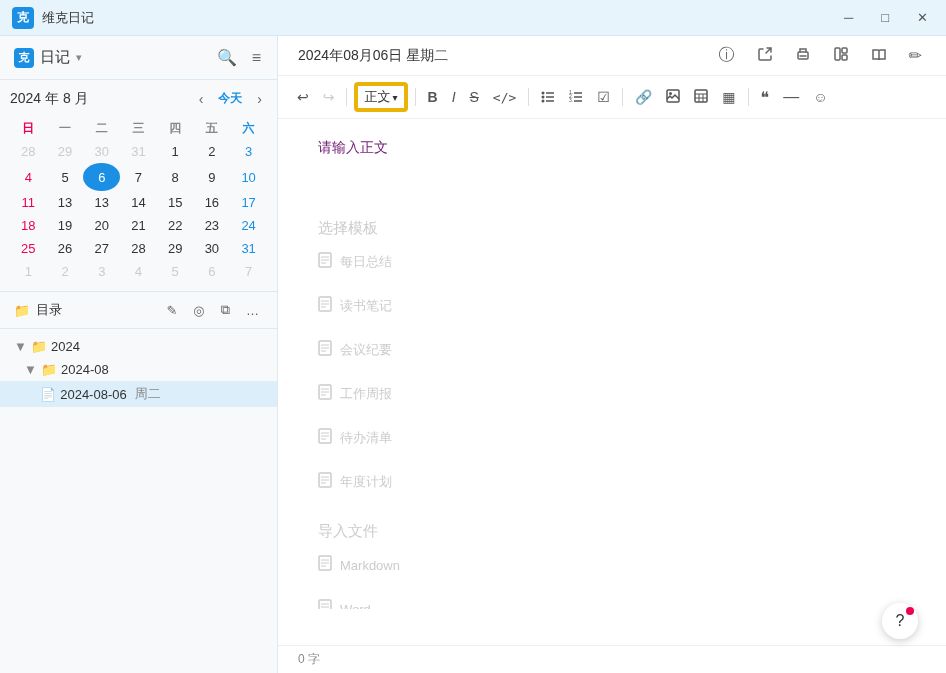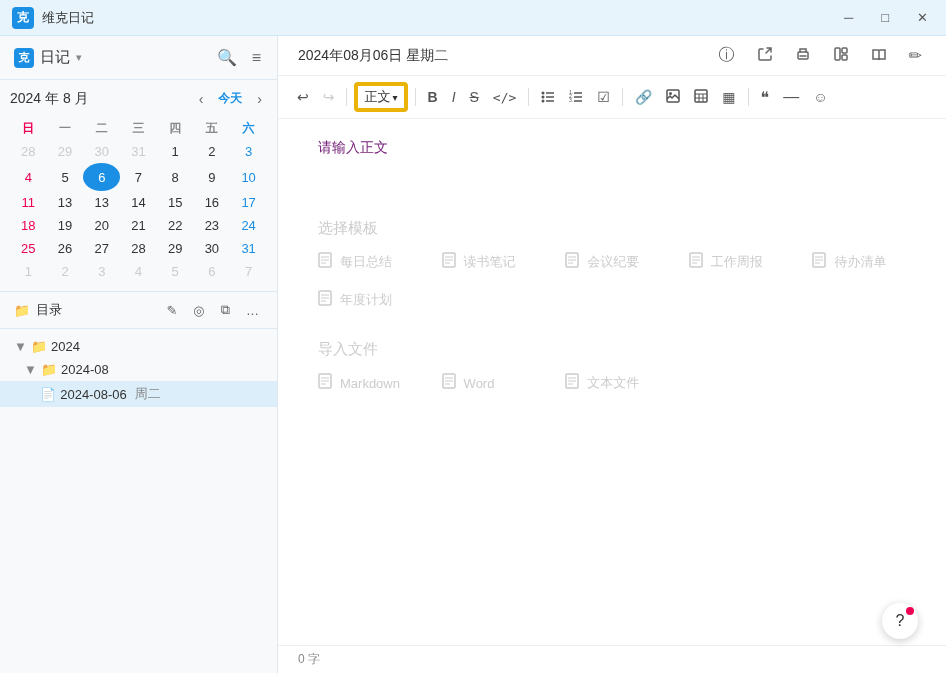--- a/index.html
+++ b/index.html
@@ -73,21 +73,21 @@
     .tb-divider { width: 1px; height: 18px; background: #ddd; margin: 0 3px; }
     .tb-select { border: 4px solid #eab308; border-radius: 4px; padding: 2px 6px; font-size: 13px; color: #333; background: #fff; cursor: pointer; display: flex; align-items: center; gap: 2px; }
 
     
     .editor-area { flex: 1; overflow-y: auto; padding: 20px 40px; position: relative; }
     .editor-placeholder { color: #701a75; font-size: 14px; position: absolute; top: 20px; left: 40px; pointer-events: none; }
 
     
     .template-section { padding: 20px 0 10px 0; }
     .section-title { font-size: 15px; color: #ccc; margin-bottom: 14px; font-weight: 400; }
-    .template-grid { display: grid; grid-template-columns: repeat(5, 1fr); gap: 18px 30px; margin-bottom: 20px; }
+    .template-grid { display: grid; grid-template-columns: repeat(1, 1fr); gap: 24px 30px; margin-bottom: 20px; }
     .template-item { display: flex; align-items: center; gap: 8px; color: #ccc; font-size: 13px; cursor: pointer; }
     .tmpl-icon { font-size: 16px; color: #ccc; }
 
     .import-section { padding: 10px 0; }
 
     
     .status-bar { height: 28px; display: flex; align-items: center; padding: 0 20px; border-top: 1px solid #eee; background: #fff; font-size: 12px; color: #888; margin-top: 36px; }
 
     
     .help-btn { position: fixed; bottom: 20px; right: 14px; width: 36px; height: 36px; background: white; border-radius: 50%; box-shadow: 0 2px 8px rgba(0,0,0,0.2); display: flex; align-items: center; justify-content: center; cursor: pointer; font-size: 16px; color: #333; border: none; }

